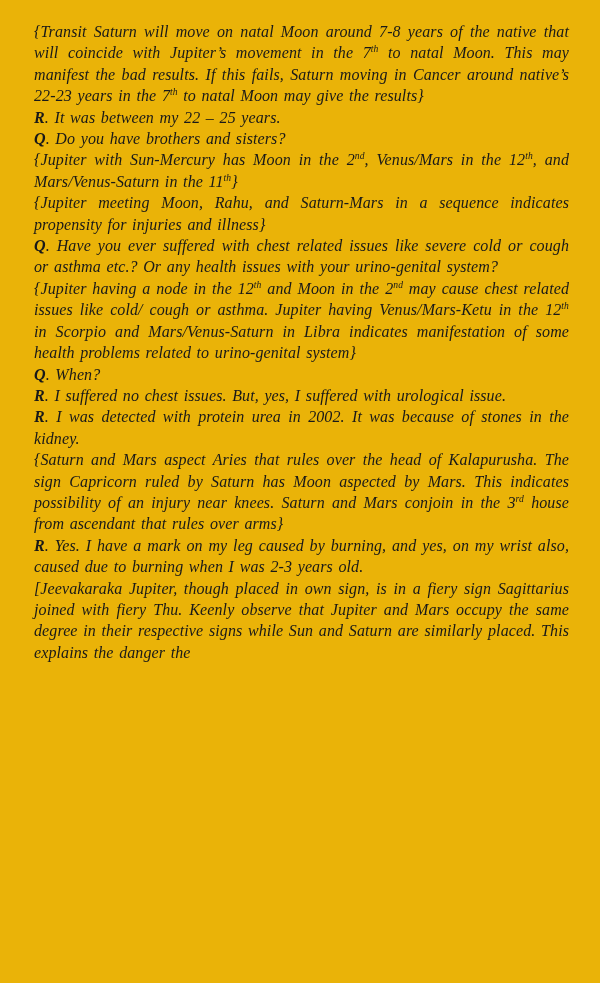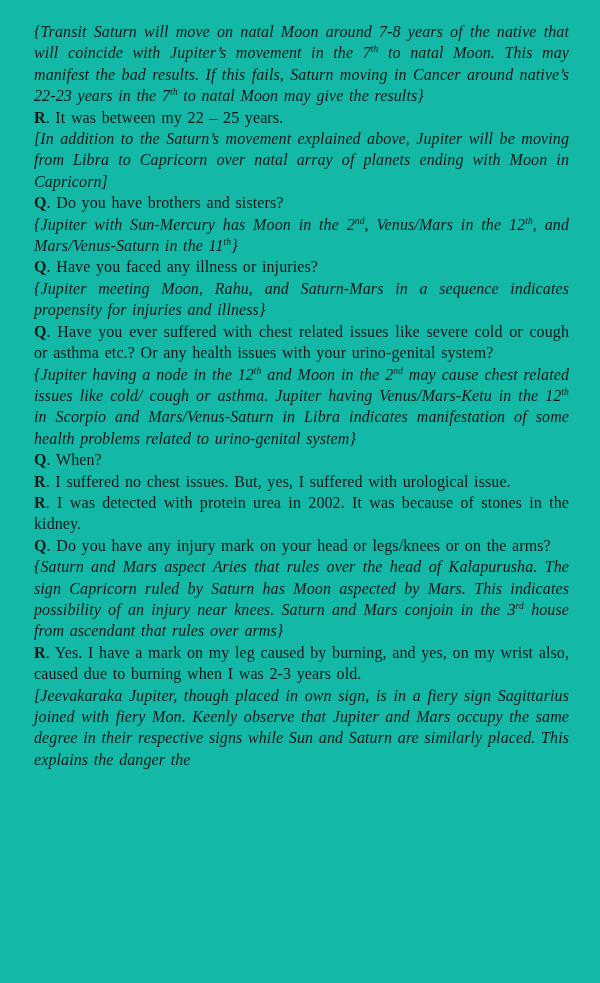--- a/index.html
+++ b/index.html
@@ -11,30 +11,31 @@
     width: 600px;
     height: 983px;
     overflow: hidden;
     font-family: "Liberation Serif", "DejaVu Serif", serif;
     color: #191919;
   }
   .page {
     box-sizing: border-box;
     width: 600px;
     height: 983px;
-    background: #14b8a6;
+    background: #eab308;
     padding: 21px 31px 0 34px;
   }
   .qa-text .para {
     margin: 0;
     text-align: justify;
     font-size: 16px;
     line-height: 21.4px;
     letter-spacing: 0.1px;
     word-spacing: 1.5px;
+    font-style: italic;
   }
   .qa-text .para.gap {
   }
   .qa-text .annotation-curly,
   .qa-text .annotation-square {
     font-style: italic;
   }
   .qa-text b {
     font-weight: bold;
   }
@@ -45,28 +46,25 @@
     font-style: inherit;
   }
 </style>
 </head>
 <body>
 
 <div class="page">
   <div class="qa-text">
       <p class="para annotation-curly">{Transit Saturn will move on natal Moon around 7-8 years of the native that will coincide with Jupiter’s movement in the 7<sup>th</sup> to natal Moon. This may manifest the bad results. If this fails, Saturn moving in Cancer around native’s 22-23 years in the 7<sup>th</sup> to natal Moon may give the results}</p>
       <p class="para response"><b>R</b>. It was between my 22 – 25 years.</p>
-      <p class="para annotation-square">[In addition to the Saturn’s movement explained above, Jupiter will be moving from Libra to Capricorn over natal array of planets ending with Moon in Capricorn]</p>
       <p class="para question gap"><b>Q</b>. Do you have brothers and sisters?</p>
       <p class="para annotation-curly">{Jupiter with Sun-Mercury has Moon in the 2<sup>nd</sup>, Venus/Mars in the 12<sup>th</sup>, and Mars/Venus-Saturn in the 11<sup>th</sup>}</p>
-      <p class="para question gap"><b>Q</b>. Have you faced any illness or injuries?</p>
       <p class="para annotation-curly">{Jupiter meeting Moon, Rahu, and Saturn-Mars in a sequence indicates propensity for injuries and illness}</p>
       <p class="para question gap"><b>Q</b>. Have you ever suffered with chest related issues like severe cold or cough or asthma etc.? Or any health issues with your urino-genital system?</p>
       <p class="para annotation-curly">{Jupiter having a node in the 12<sup>th</sup> and Moon in the 2<sup>nd</sup> may cause chest related issues like cold/ cough or asthma. Jupiter having Venus/Mars-Ketu in the 12<sup>th</sup> in Scorpio and Mars/Venus-Saturn in Libra indicates manifestation of some health problems related to urino-genital system}</p>
       <p class="para question gap"><b>Q</b>. When?</p>
       <p class="para response"><b>R</b>. I suffered no chest issues. But, yes, I suffered with urological issue.</p>
       <p class="para response"><b>R</b>. I was detected with protein urea in 2002. It was because of stones in the kidney.</p>
-      <p class="para question gap"><b>Q</b>. Do you have any injury mark on your head or legs/knees or on the arms?</p>
       <p class="para annotation-curly">{Saturn and Mars aspect Aries that rules over the head of Kalapurusha. The sign Capricorn ruled by Saturn has Moon aspected by Mars. This indicates possibility of an injury near knees. Saturn and Mars conjoin in the 3<sup>rd</sup> house from ascendant that rules over arms}</p>
       <p class="para response"><b>R</b>. Yes. I have a mark on my leg caused by burning, and yes, on my wrist also, caused due to burning when I was 2-3 years old.</p>
-      <p class="para annotation-square">[Jeevakaraka Jupiter, though placed in own sign, is in a fiery sign Sagittarius joined with fiery Mon. Keenly observe that Jupiter and Mars occupy the same degree in their respective signs while Sun and Saturn are similarly placed. This explains the danger the</p>
+      <p class="para annotation-square">[Jeevakaraka Jupiter, though placed in own sign, is in a fiery sign Sagittarius joined with fiery Thu. Keenly observe that Jupiter and Mars occupy the same degree in their respective signs while Sun and Saturn are similarly placed. This explains the danger the</p>
     </div>
 </div>
 
 </body></html>

